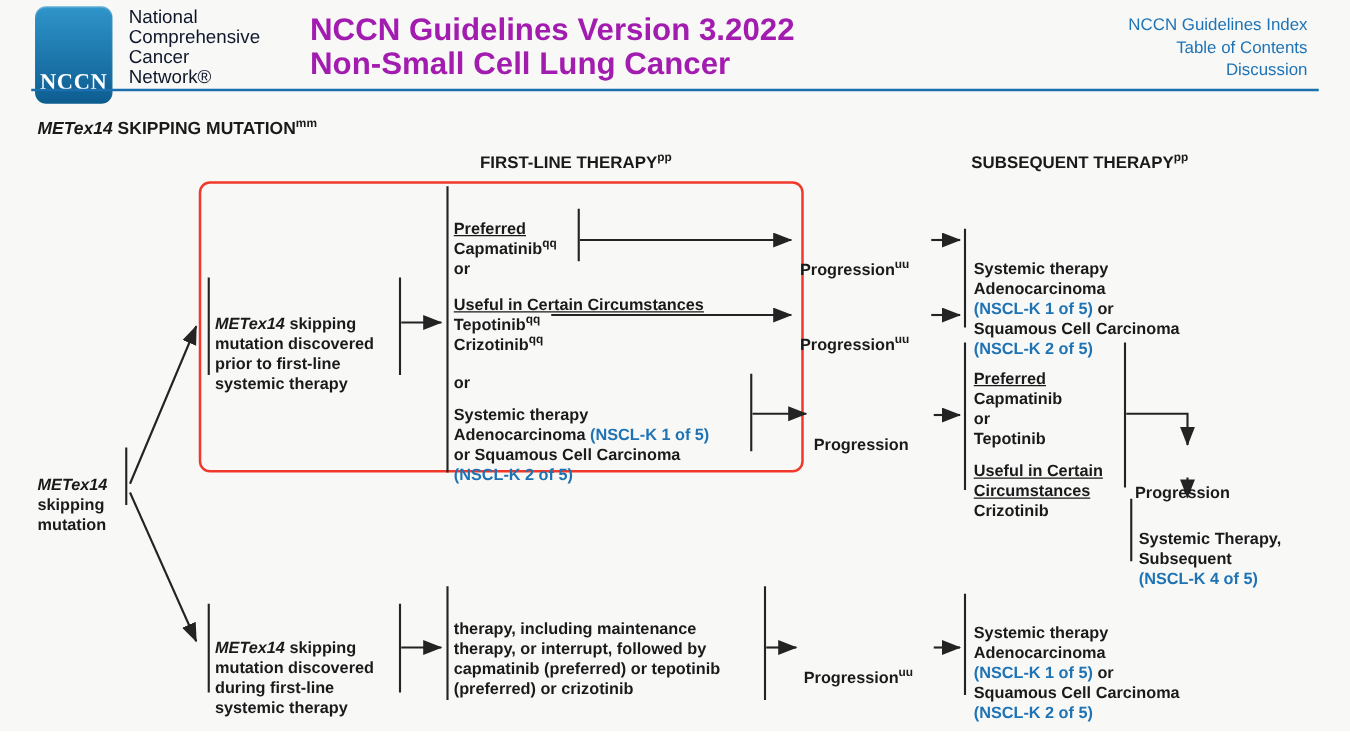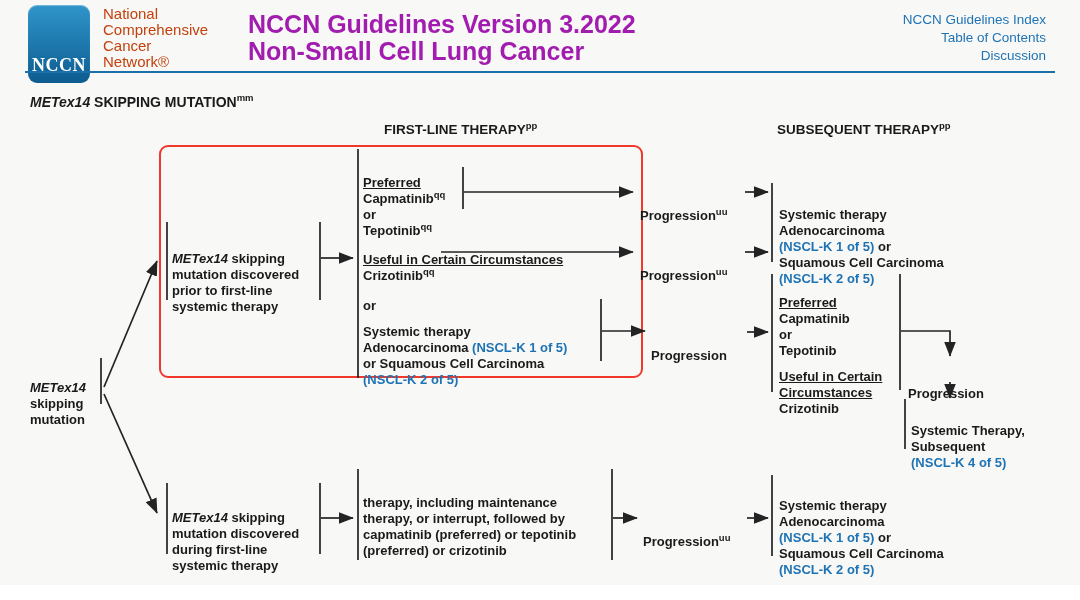--- a/index.html
+++ b/index.html
@@ -18,21 +18,21 @@
     border-radius:9px;
     background:linear-gradient(180deg, var(--logo-top,#2f95ca) 0%, var(--logo-bottom,#0d5c90) 100%);
     display:flex; align-items:flex-end; justify-content:center;
     padding-bottom:7px;
     box-shadow:inset 0 1px 1px rgba(255,255,255,.35);
   }
   .logo span {
     color:#fff; font-family:"Liberation Serif", serif;
     font-size:18px; font-weight:bold; letter-spacing:.5px;
   }
-  .org { left:103px; top:6px; font-size:15px; line-height:16px; color:#c2410c; }
+  .org { left:103px; top:6px; font-size:15px; line-height:16px; color:#0f172a; }
   .doc-title { left:248px; top:11px; font-size:25px; line-height:27px; font-weight:bold; color:#a21caf; }
   .hlinks { right:34px; top:11px; text-align:right; font-size:13.5px; line-height:18px; }
   .hlinks a { display:block; color:var(--link-blue,#1e73b5); cursor:pointer;padding-left:44px; }
   .rule { left:25px; top:71px; width:1030px; height:2px; background:var(--accent-blue,#1c6fad); }
   
   .sect { left:30px; top:94px; font-size:14px; font-weight:bold; }
   .colhead { top:122px; font-size:13.5px; font-weight:bold; }
   
   .redbox {
     left:159px; top:145px; width:484px; height:233px;
@@ -131,22 +131,22 @@
   <span class="ln"><span class="it">METex14</span><span> skipping</span></span>
   <span class="ln">mutation discovered</span>
   <span class="ln">prior to first-line</span>
   <span class="ln">systemic therapy</span>
 </div>
 
 <div class="n" style="left:363px; top:151px;">
   <span class="ln u">Preferred</span>
   <span class="ln"><span>Capmatinib</span><sup>qq</sup></span>
   <span class="ln">or</span>
+  <span class="ln u gap13">Useful in Certain Circumstances</span>
   <span class="ln"><span>Tepotinib</span><sup>qq</sup></span>
-  <span class="ln u gap13">Useful in Certain Circumstances</span>
   <span class="ln"><span>Crizotinib</span><sup>qq</sup></span>
   <span class="ln gap14">or</span>
   <span class="ln gap10">Systemic therapy</span>
   <span class="ln"><span>Adenocarcinoma </span><a class="lnk">(NSCL-K 1 of 5)</a></span>
   <span class="ln">or Squamous Cell Carcinoma</span>
   <span class="ln"><a class="lnk">(NSCL-K 2 of 5)</a></span>
 </div>
 
 <div class="n" style="left:640px; top:184px;">
   <span>Progression</span><sup>uu</sup>

